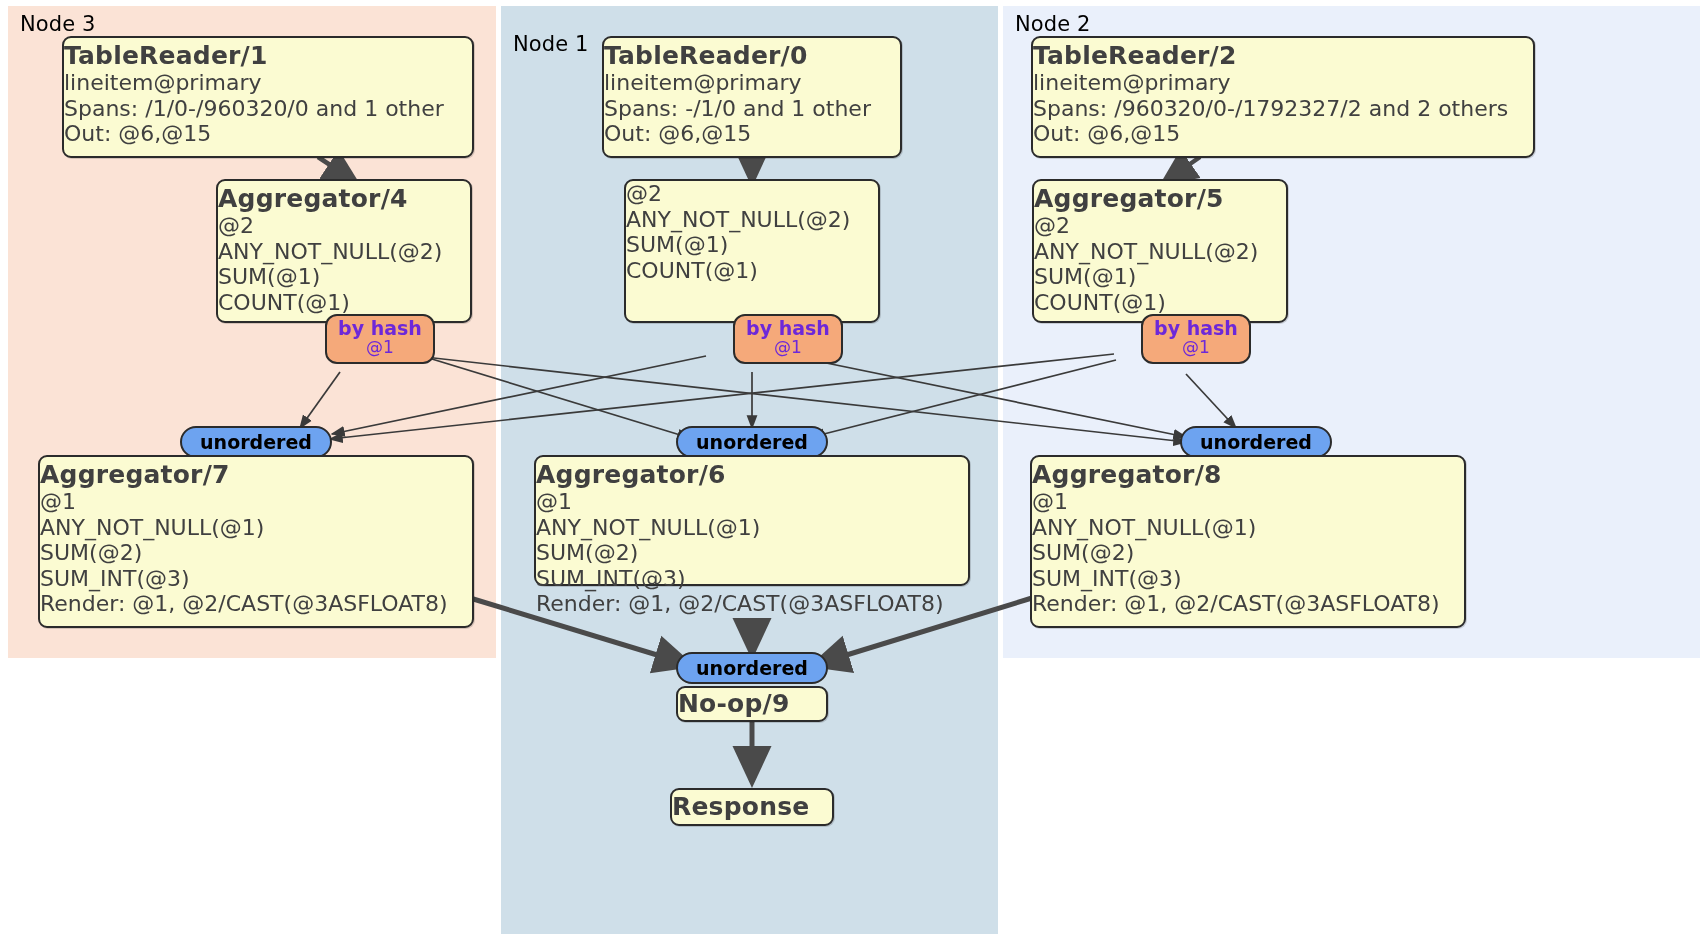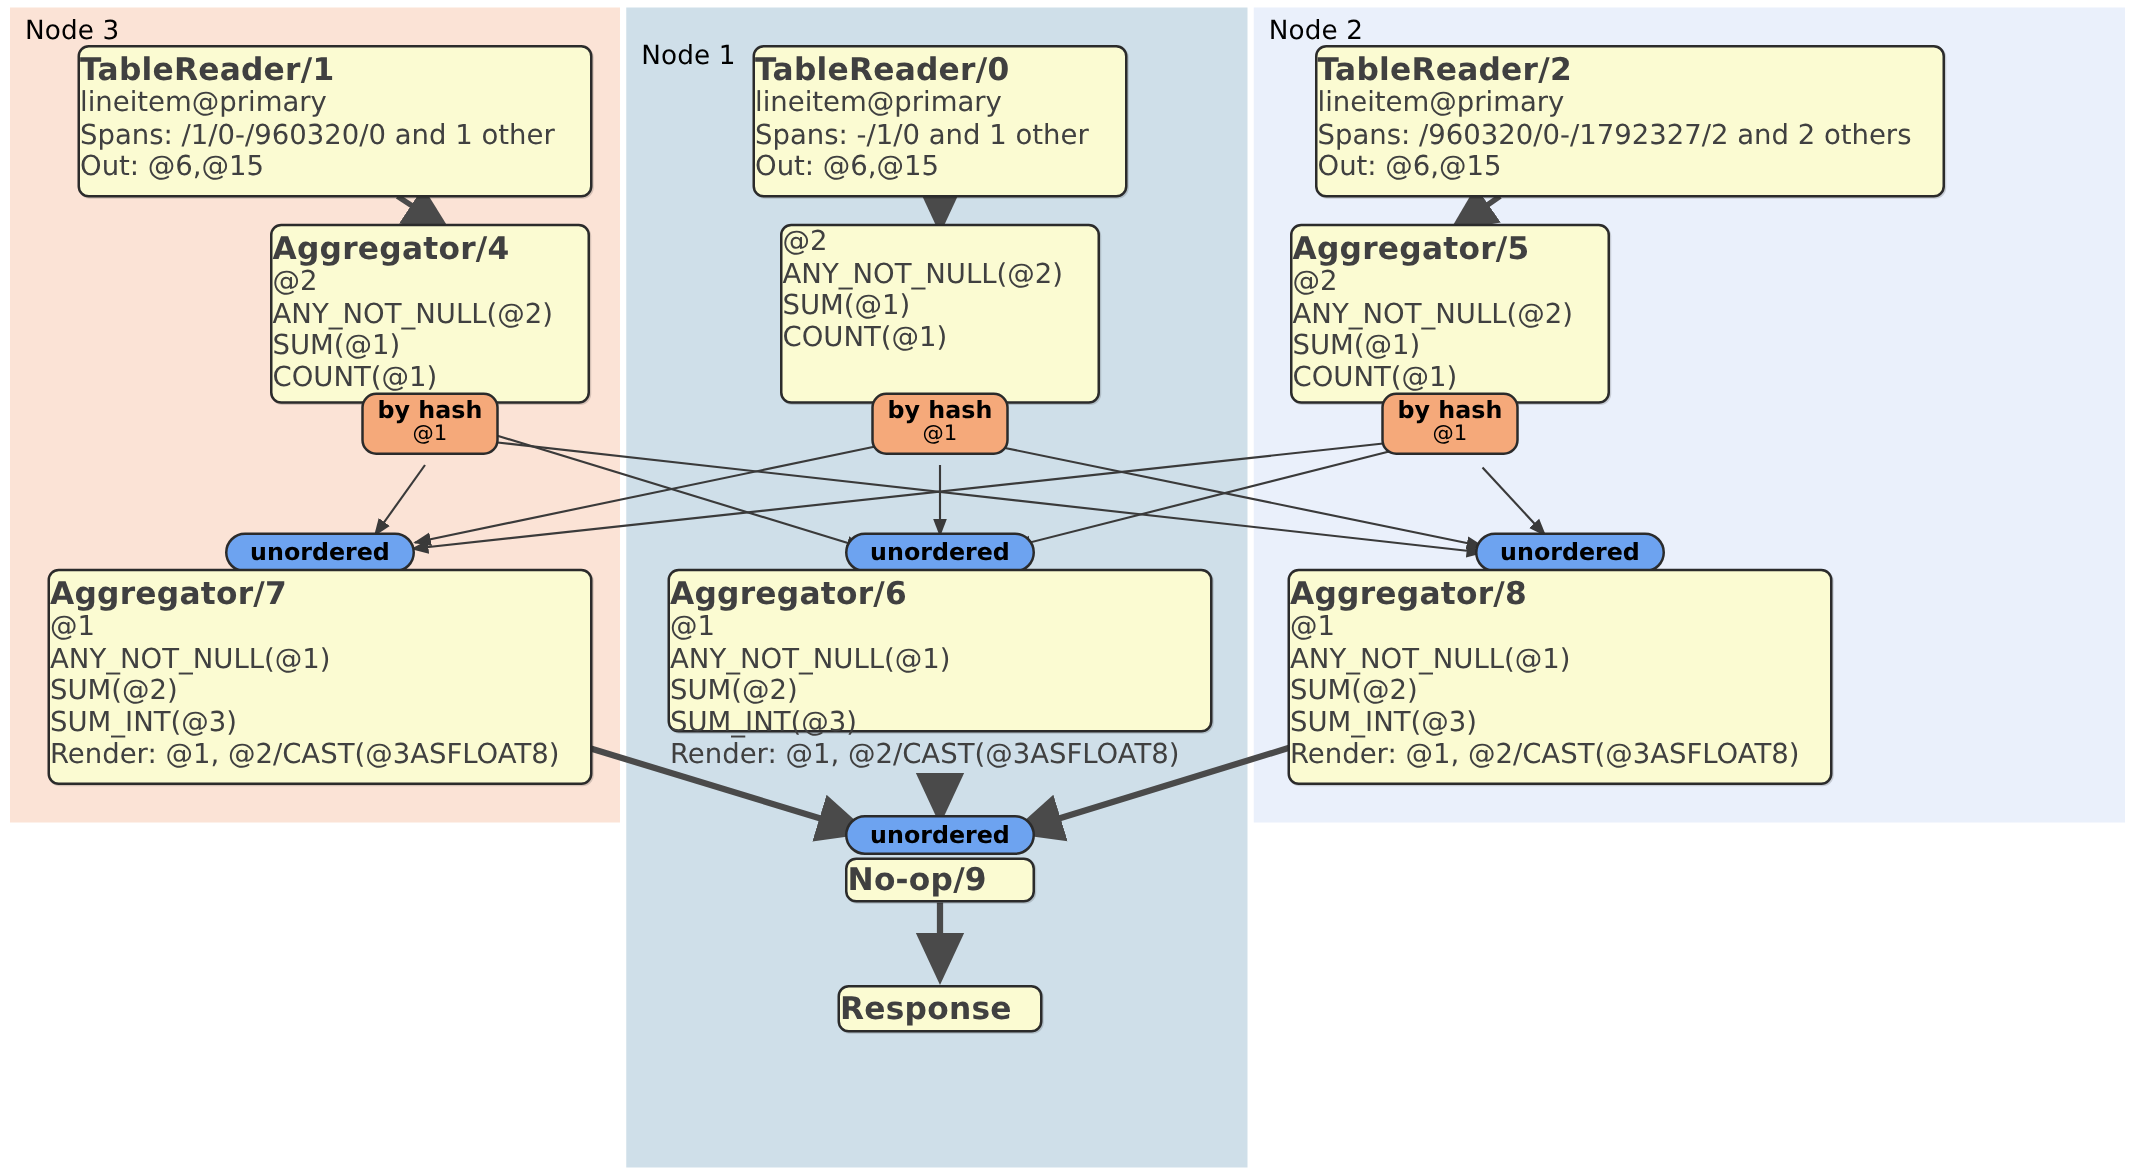--- a/index.html
+++ b/index.html
@@ -13,21 +13,21 @@
 
   .box{position:absolute;box-sizing:border-box;background:#fbfbd2;border:2px solid #2b2b2b;
        border-radius:9px;text-align:left;color:#404040;box-shadow:1px 1px 0 rgba(0,0,0,0.15);}
   .box .title{font-weight:bold;font-size:25px;line-height:1.12;margin:0;padding:4px 0 0 0;letter-spacing:0.2px;}
   .box .line{font-size:22px;line-height:1.16;white-space:nowrap;}
 
   .pill{position:absolute;box-sizing:border-box;border:2px solid #2b2b2b;border-radius:999px;
         text-align:center;font-weight:bold;color:#000;display:flex;align-items:center;justify-content:center;}
   .pill-unordered{background:#6da3f0;font-size:19px;height:32px;text-align:center;}
   .hashbox{position:absolute;box-sizing:border-box;background:#f5a97a;border:2px solid #2b2b2b;
-        border-radius:12px;text-align:center;color:#000000;}
+        border-radius:12px;text-align:center;color:#6d28d9;margin-left:36px;}
   .hashbox .hl1{font-weight:bold;font-size:19px;line-height:1.05;padding-top:3px;}
   .hashbox .hl2{font-size:17px;line-height:1.05;}
 </style>
 </head>
 <body>
 
 <div id="stage">
 
   <div class="node-panel" style="left:8px;top:6px;width:488px;height:652px;background:#fbe3d6;"></div>
   <div class="node-panel" style="left:501px;top:6px;width:497px;height:928px;background:#cfdfe9;"></div>
@@ -77,21 +77,21 @@
     <div class="line">Out: @6,@15</div>
   </div>
 
   <div class="box" style="left:602px;top:36px;width:300px;height:122px;">
     <div class="title">TableReader/0</div>
     <div class="line">lineitem@primary</div>
     <div class="line">Spans: -/1/0 and 1 other</div>
     <div class="line">Out: @6,@15</div>
   </div>
 
-  <div class="box" style="left:1031px;top:36px;width:504px;height:122px;margin-left:21px;">
+  <div class="box" style="left:1031px;top:36px;width:504px;height:122px;">
     <div class="title">TableReader/2</div>
     <div class="line">lineitem@primary</div>
     <div class="line">Spans: /960320/0-/1792327/2 and 2 others</div>
     <div class="line">Out: @6,@15</div>
   </div>
 
   <div class="box" style="left:216px;top:179px;width:256px;height:144px;">
     <div class="title">Aggregator/4</div>
     <div class="line">@2</div>
     <div class="line">ANY_NOT_NULL(@2)</div>

